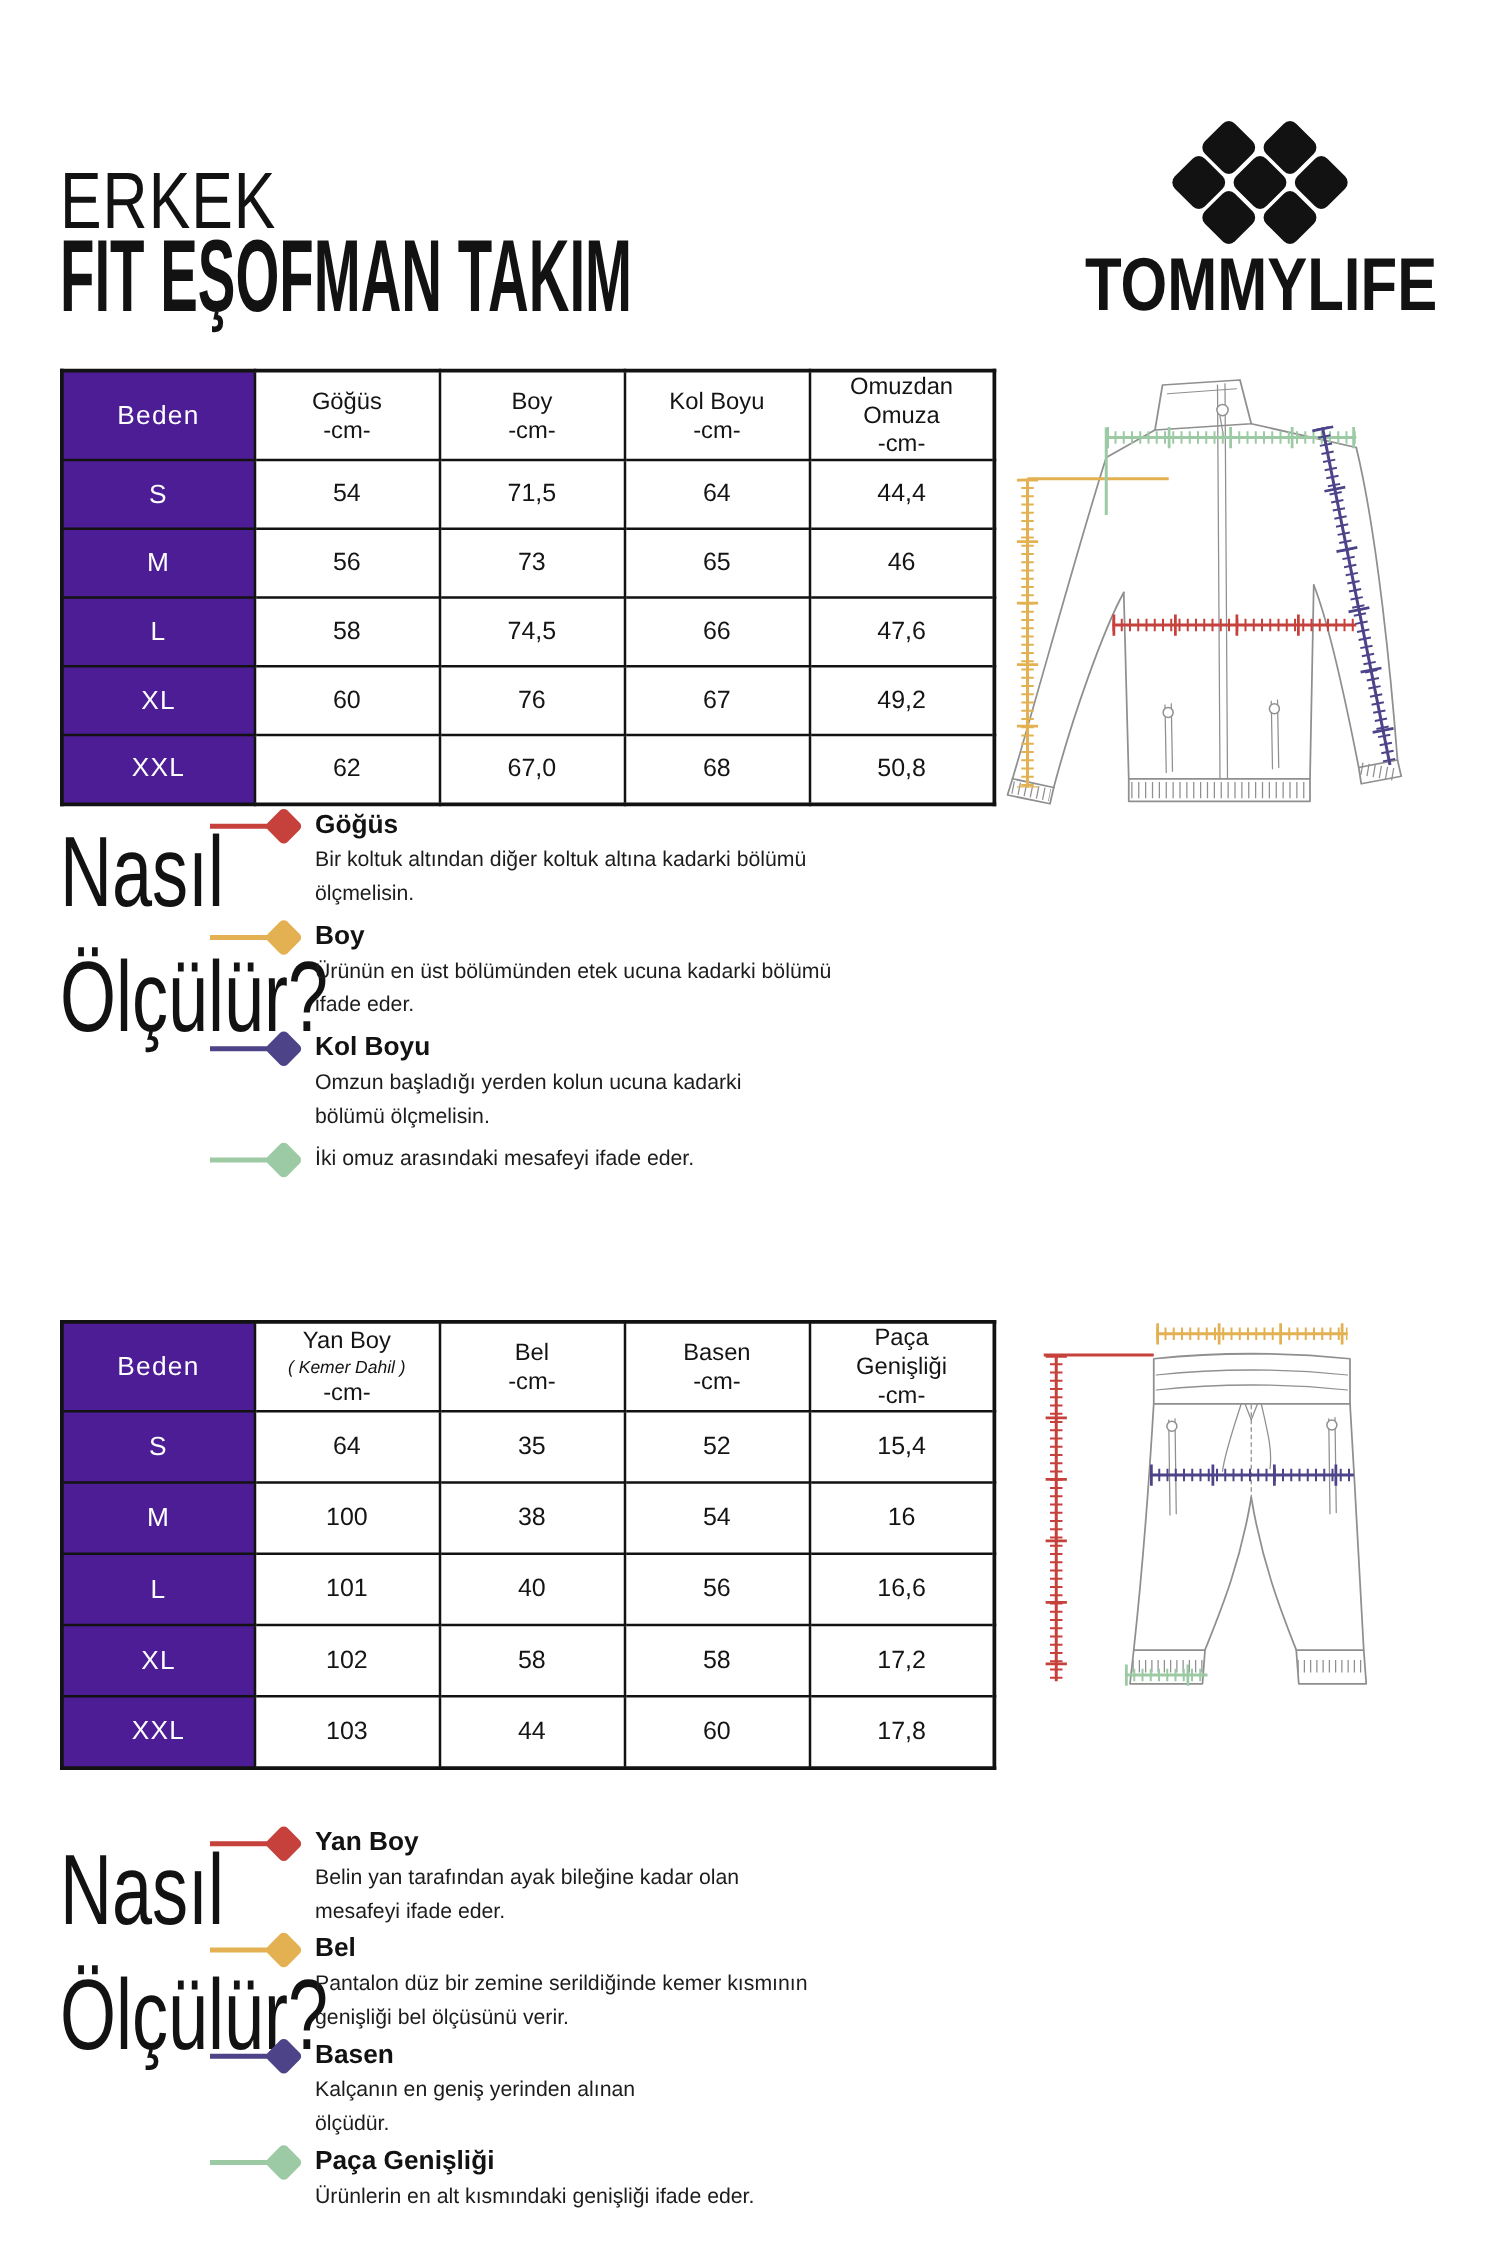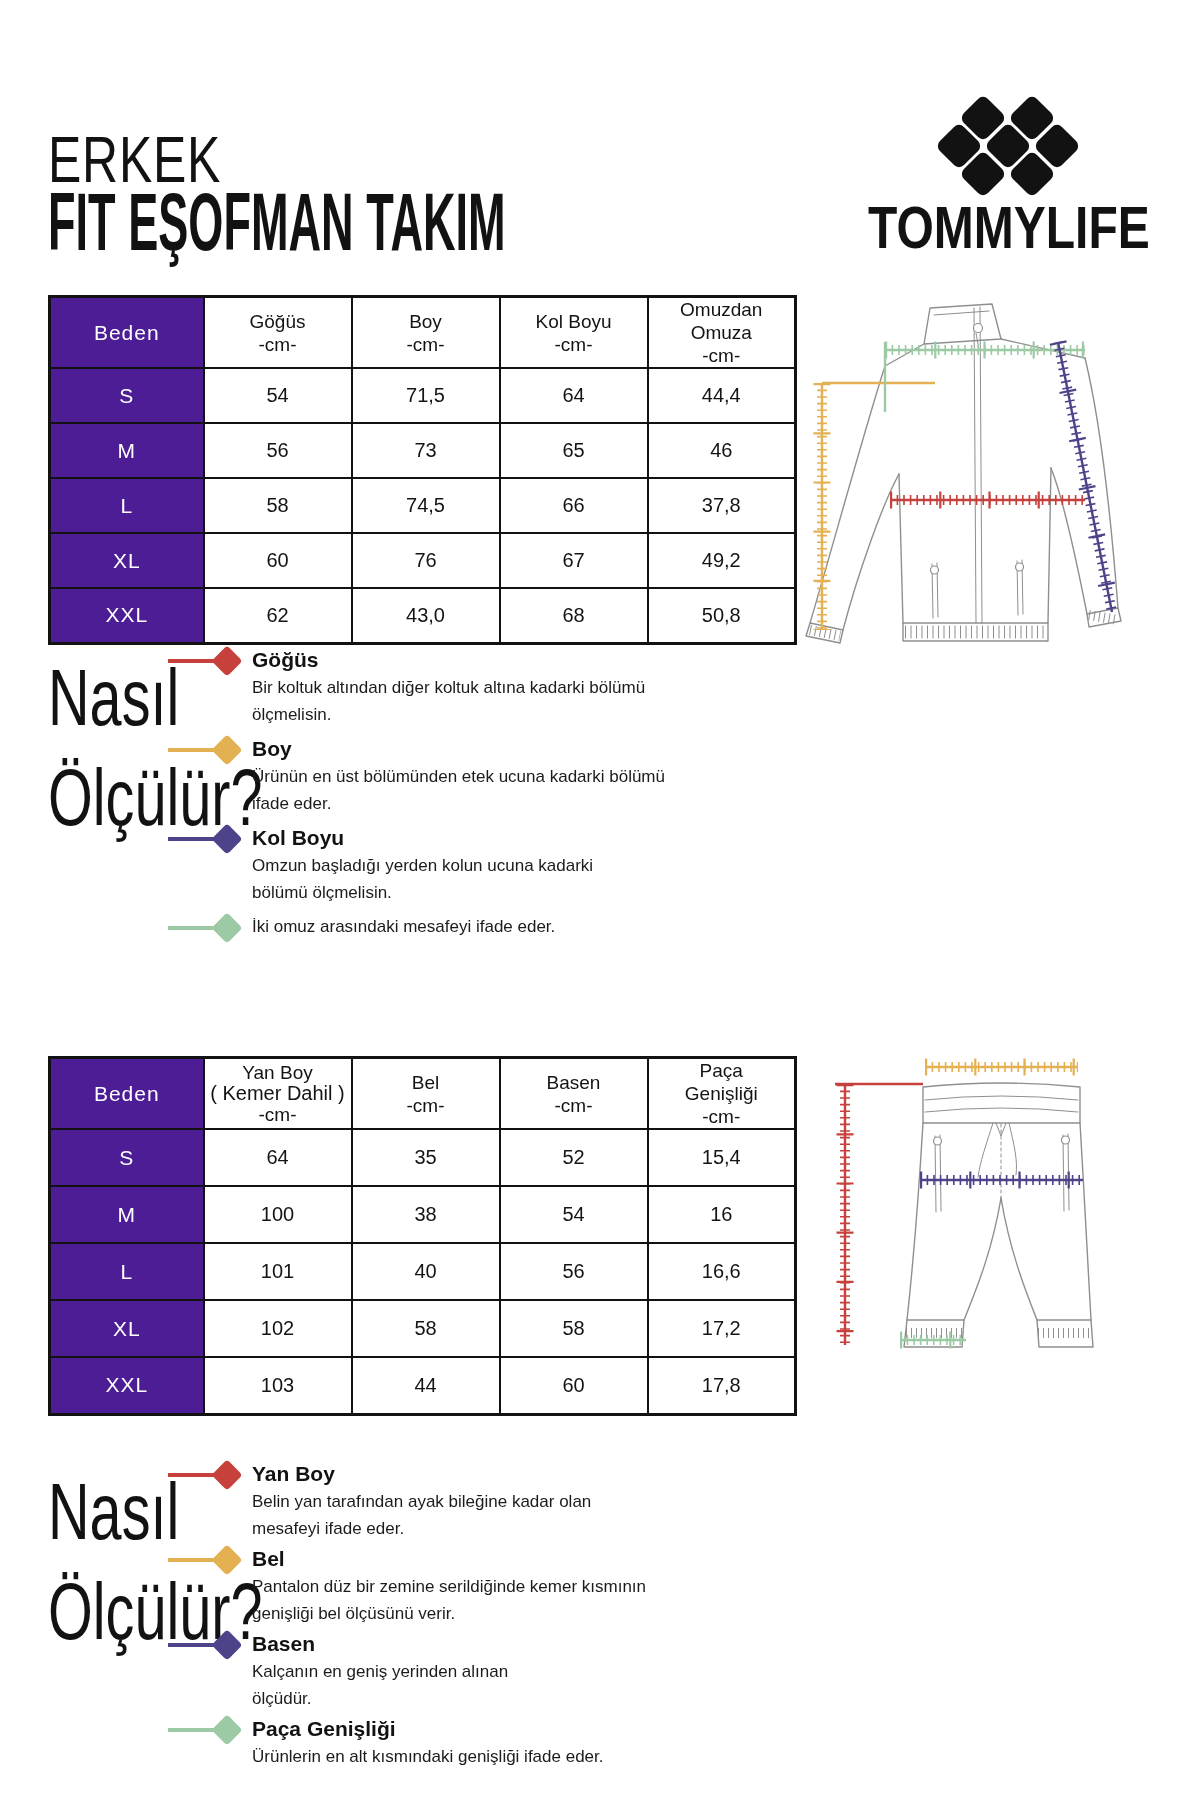--- a/index.html
+++ b/index.html
@@ -24,21 +24,21 @@
   table.size-table{position:absolute;border-collapse:collapse;table-layout:fixed;background:#fff;border:3px solid #121212;}
   table.size-table td,table.size-table th{border:2px solid #121212;text-align:center;vertical-align:middle;padding:0;}
   th.side,td.side{background:#4c1d95;color:#fff;border-color:#0c0c0c;font-weight:400;}
   #table-jacket{left:48px;top:295px;}
   #table-pants{left:48px;top:1056px;}
   .col-side{width:154px;}
   .col-val{width:148px;}
   #table-jacket tr.hdr{height:58px;} #table-jacket tr.row{height:55px;}
   #table-pants tr.hdr{height:68px;} #table-pants tr.row{height:57px;}
   .hdr-line{display:block;font-size:19px;font-weight:500;line-height:23px;color:#141414;}
-  .hdr-line.paren{font-size:20px;line-height:19px;}
+  .hdr-line.paren{font-size:14px;line-height:19px;font-style:italic;}
   .side-label{font-size:21px;letter-spacing:1px;}
   .val{font-size:20px;font-weight:500;color:#141414;}
 
   
   .howto-title{position:absolute;left:48px;}
   .howto-title .tline{display:block;font-size:80px;font-weight:400;transform:scaleX(0.72);transform-origin:0 50%;line-height:100px;color:#121212;}
   #howto-title-1{top:648px;}
   #howto-title-2{top:1462px;}
 
   .legend{position:absolute;left:168px;width:560px;}
@@ -142,33 +142,33 @@
       <td class="val">56</td>
       <td class="val">73</td>
       <td class="val">65</td>
       <td class="val">46</td>
     </tr>
     <tr class="row">
       <td class="side side-label">L</td>
       <td class="val">58</td>
       <td class="val">74,5</td>
       <td class="val">66</td>
-      <td class="val">37,8</td>
+      <td class="val">47,6</td>
     </tr>
     <tr class="row">
       <td class="side side-label">XL</td>
       <td class="val">60</td>
       <td class="val">76</td>
       <td class="val">67</td>
       <td class="val">49,2</td>
     </tr>
     <tr class="row">
       <td class="side side-label">XXL</td>
       <td class="val">62</td>
-      <td class="val">43,0</td>
+      <td class="val">67,0</td>
       <td class="val">68</td>
       <td class="val">50,8</td>
     </tr>
   </tbody>
     </table>
 
   <svg id="jacket-diagram" class="diagram" width="350" height="380" viewBox="0 0 350 380">
     <g>
       <path class="outline" d="M150,30 L212,26 L221,61 L144,66 Z"></path>
       <path class="outline-thin" d="M154,37 L209,33"></path>

